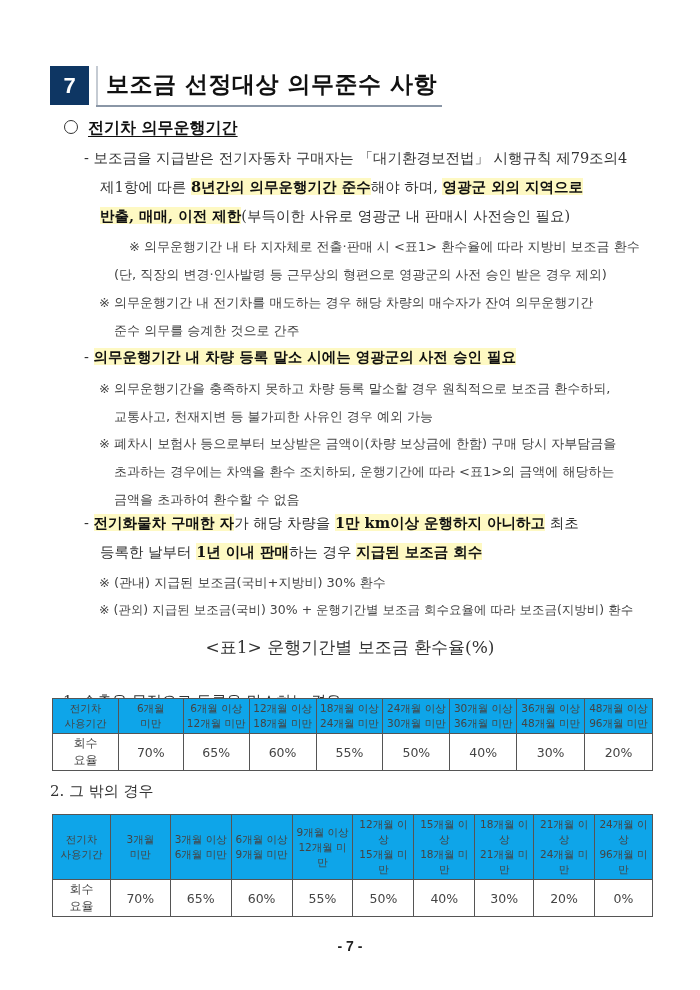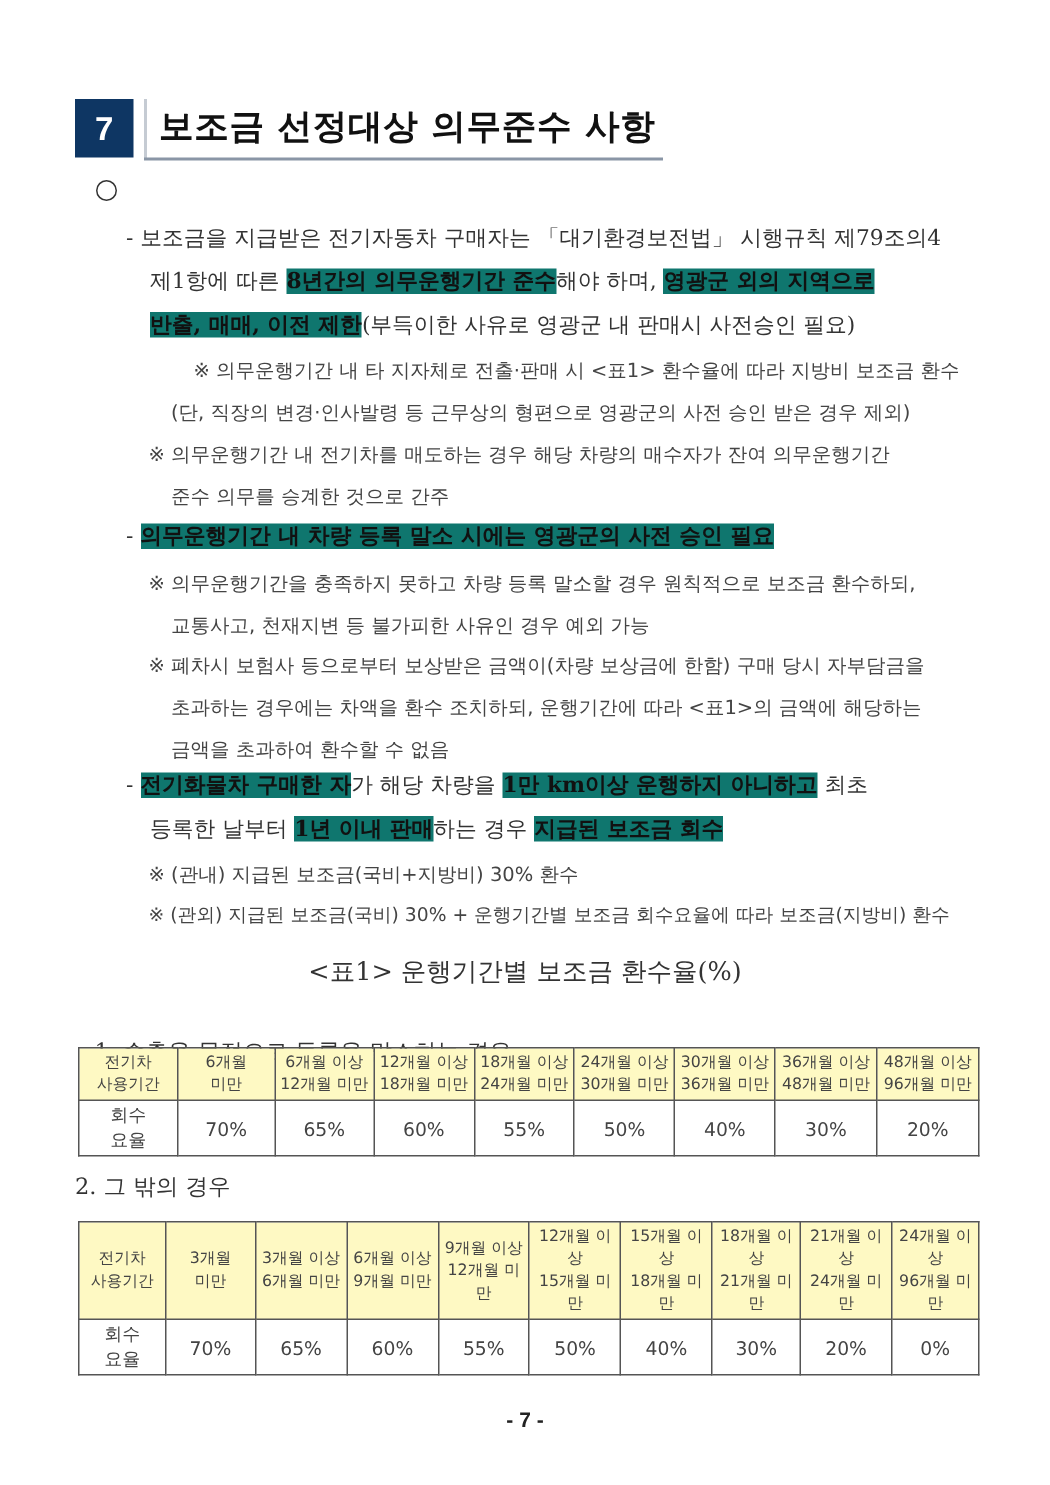--- a/index.html
+++ b/index.html
@@ -12,47 +12,47 @@
     .header-bar { position: absolute; left: 46px; top: 0; width: 2px; height: 40px; background: #c5cbd3; }
     .header-line { position: absolute; left: 46px; top: 39px; width: 346px; height: 1.5px; background: #8a96a6; }
     .header-title { position: absolute; left: 56px; top: 3px; font-family: "DejaVu Sans", sans-serif; font-weight: bold; font-size: 23px; color: #111; letter-spacing: 0.5px; }
 
     .section-title { position: absolute; left: 64px; top: 118px; font-size: 16px; font-weight: bold; color: #111; }
     .section-title .circle { display: inline-block; width: 14px; height: 14px; border: 1.5px solid #333; border-radius: 50%; vertical-align: -1px; margin-right: 10px; }
     .section-title .u { text-decoration: underline; text-underline-offset: 3px; }
 
     .line { position: absolute; white-space: nowrap; font-family: "DejaVu Serif", serif; font-size: 14.5px; color: #333; }
     .line b { font-family: "DejaVu Serif", serif; font-weight: bold; color: #111; }
-    .hl { background: #0f766e; }
+    .hl { background: #fef9c3; }
     .note { position: absolute; white-space: nowrap; font-family: "DejaVu Sans", sans-serif; font-size: 13px; color: #444; }
 
     .table-caption { position: absolute; left: 0; width: 700px; top: 636px; text-align: center; font-family: "DejaVu Serif", serif; font-size: 17px; color: #333; }
     .sub-heading { position: absolute; left: 50px; font-family: "DejaVu Serif", serif; font-size: 15px; color: #333; }
 
     table.rate { position: absolute; border-collapse: collapse; font-family: "DejaVu Sans", sans-serif; color: #444; }
     table.rate td { border: 1px solid #555; text-align: center; vertical-align: middle; }
-    table.rate tr.head td { background: #fef9c3; font-size: 10.5px; line-height: 15px; padding: 2px 1px; }
+    table.rate tr.head td { background: #0ea5e9; font-size: 10.5px; line-height: 15px; padding: 2px 1px; }
     table.rate tr.body td { background: #fff; font-size: 12.5px; height: 37px; }
     table.rate td.label { font-size: 11px; line-height: 16px; }
     table.rate tr.body td.label { font-size: 12px; line-height: 17px; }
 
     .page-number { position: absolute; left: 0; width: 700px; top: 938px; text-align: center; font-family: "Liberation Sans", sans-serif; font-weight: bold; font-size: 14px; color: #222; }
   </style>
 </head>
 <body>
 
 <div class="page-header">
   <div class="num-box">7</div>
   <div class="header-bar"></div>
   <div class="header-line"></div>
   <div class="header-title">보조금 선정대상 의무준수 사항</div>
 </div>
 
 <div class="section-title">
-  <span class="circle"></span>
+  <span class="circle"></span><span class="u">전기차 의무운행기간</span>
 </div>
 
 <div class="line" style="left:84px; top:149px;">- 보조금을 지급받은 전기자동차 구매자는 「대기환경보전법」 시행규칙 제79조의4</div>
 <div class="line" style="left:100px; top:178px;">
   <span>제1항에 따른 </span><b class="hl">8년간의 의무운행기간 준수</b><span>해야 하며, </span><b class="hl">영광군 외의 지역으로</b>
 </div>
 <div class="line" style="left:100px; top:207px;">
   <b class="hl">반출, 매매, 이전 제한</b><span>(부득이한 사유로 영광군 내 판매시 사전승인 필요)</span>
 </div>
 

